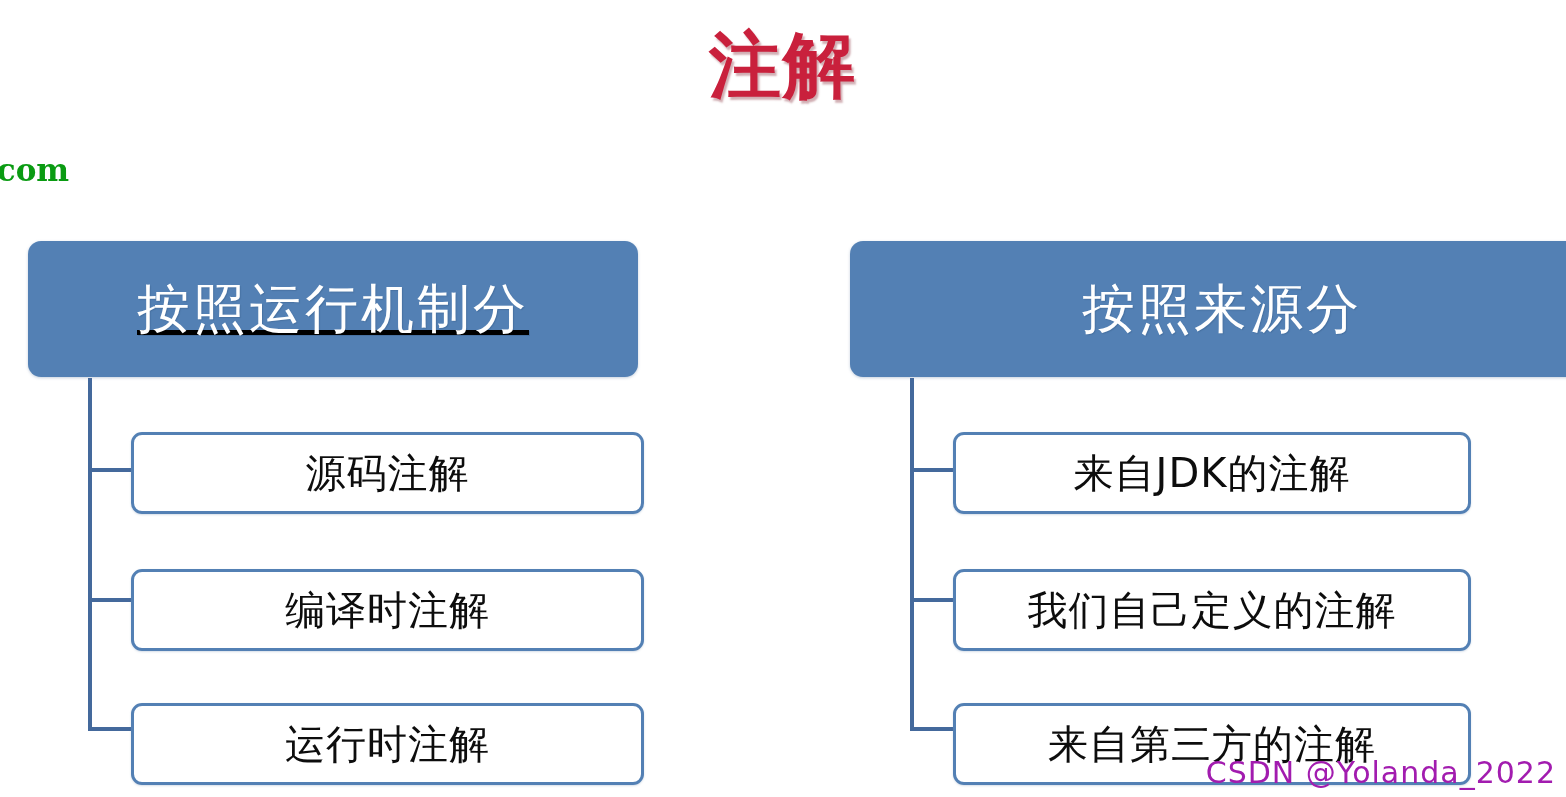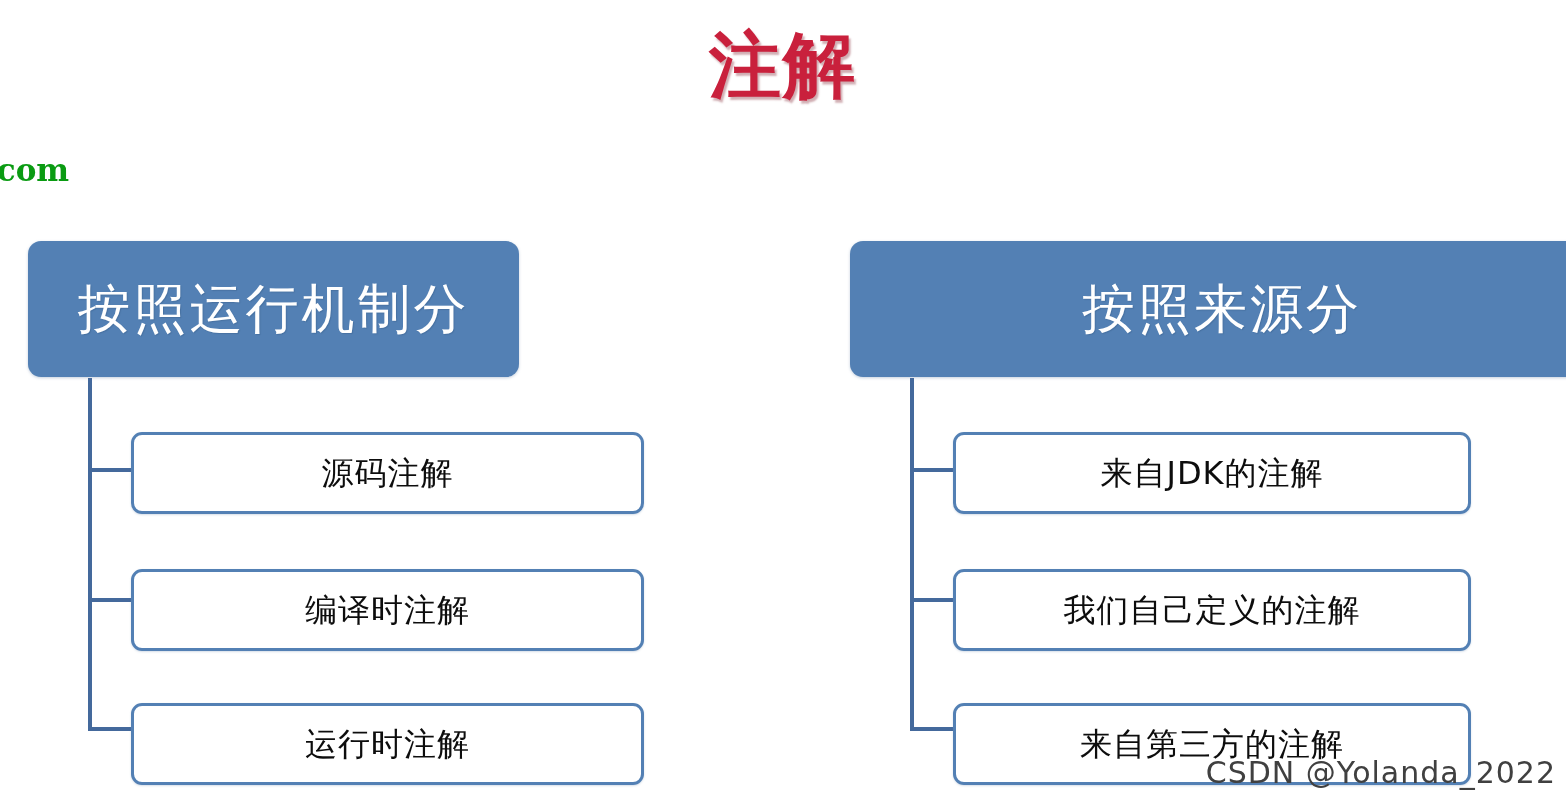--- a/index.html
+++ b/index.html
@@ -69,21 +69,21 @@
     top: 0;
     left: 0;
     height: 136px;
     border-radius: 13px;
     background: #5380b4;
     box-shadow: 0 1px 3px rgba(90, 120, 160, 0.35);
     display: flex;
     align-items: center;
     justify-content: center;
   }
-  .group-left  .root-node { width: 491px; }
+  .group-left  .root-node { width: 610px; text-decoration: underline; }
   .group-right .root-node { width: 744px; }
 
   .root-label {
     color: #ffffff;
     font-size: 53px;
     line-height: 60px;
     font-weight: 400;
     letter-spacing: 3px;
     white-space: nowrap;
     text-shadow: 1px 1px 1px rgba(40, 70, 110, 0.25);
@@ -105,21 +105,21 @@
     box-shadow: 0 1px 2px rgba(120, 145, 180, 0.30);
   }
   .group-right .leaf-node { left: 103px; width: 512px; }
 
   .leaf-node.pos-1 { top: 191px; }
   .leaf-node.pos-2 { top: 328px; }
   .leaf-node.pos-3 { top: 462px; }
 
   .leaf-label {
     color: #0d0d0d;
-    font-size: 32px;
+    font-size: 40px;
     line-height: 48px;
     font-weight: 400;
     letter-spacing: 1px;
     white-space: nowrap;
   }
 
   
   .trunk {
     position: absolute;
     left: 60px;
@@ -140,21 +140,21 @@
   .stub.pos-3 { top: 486px; }
 
   
   .watermark {
     position: absolute;
     right: 10px;
     bottom: 6px;
     font-family: "DejaVu Sans", "Liberation Sans", sans-serif;
     font-size: 30px;
     line-height: 36px;
-    color: #404040;
+    color: #a21caf;
     letter-spacing: 1px;
     white-space: nowrap;
     pointer-events: none;
   }
 </style>
 </head>
 <body>
 
 <div class="slide-title">注解</div>
 

